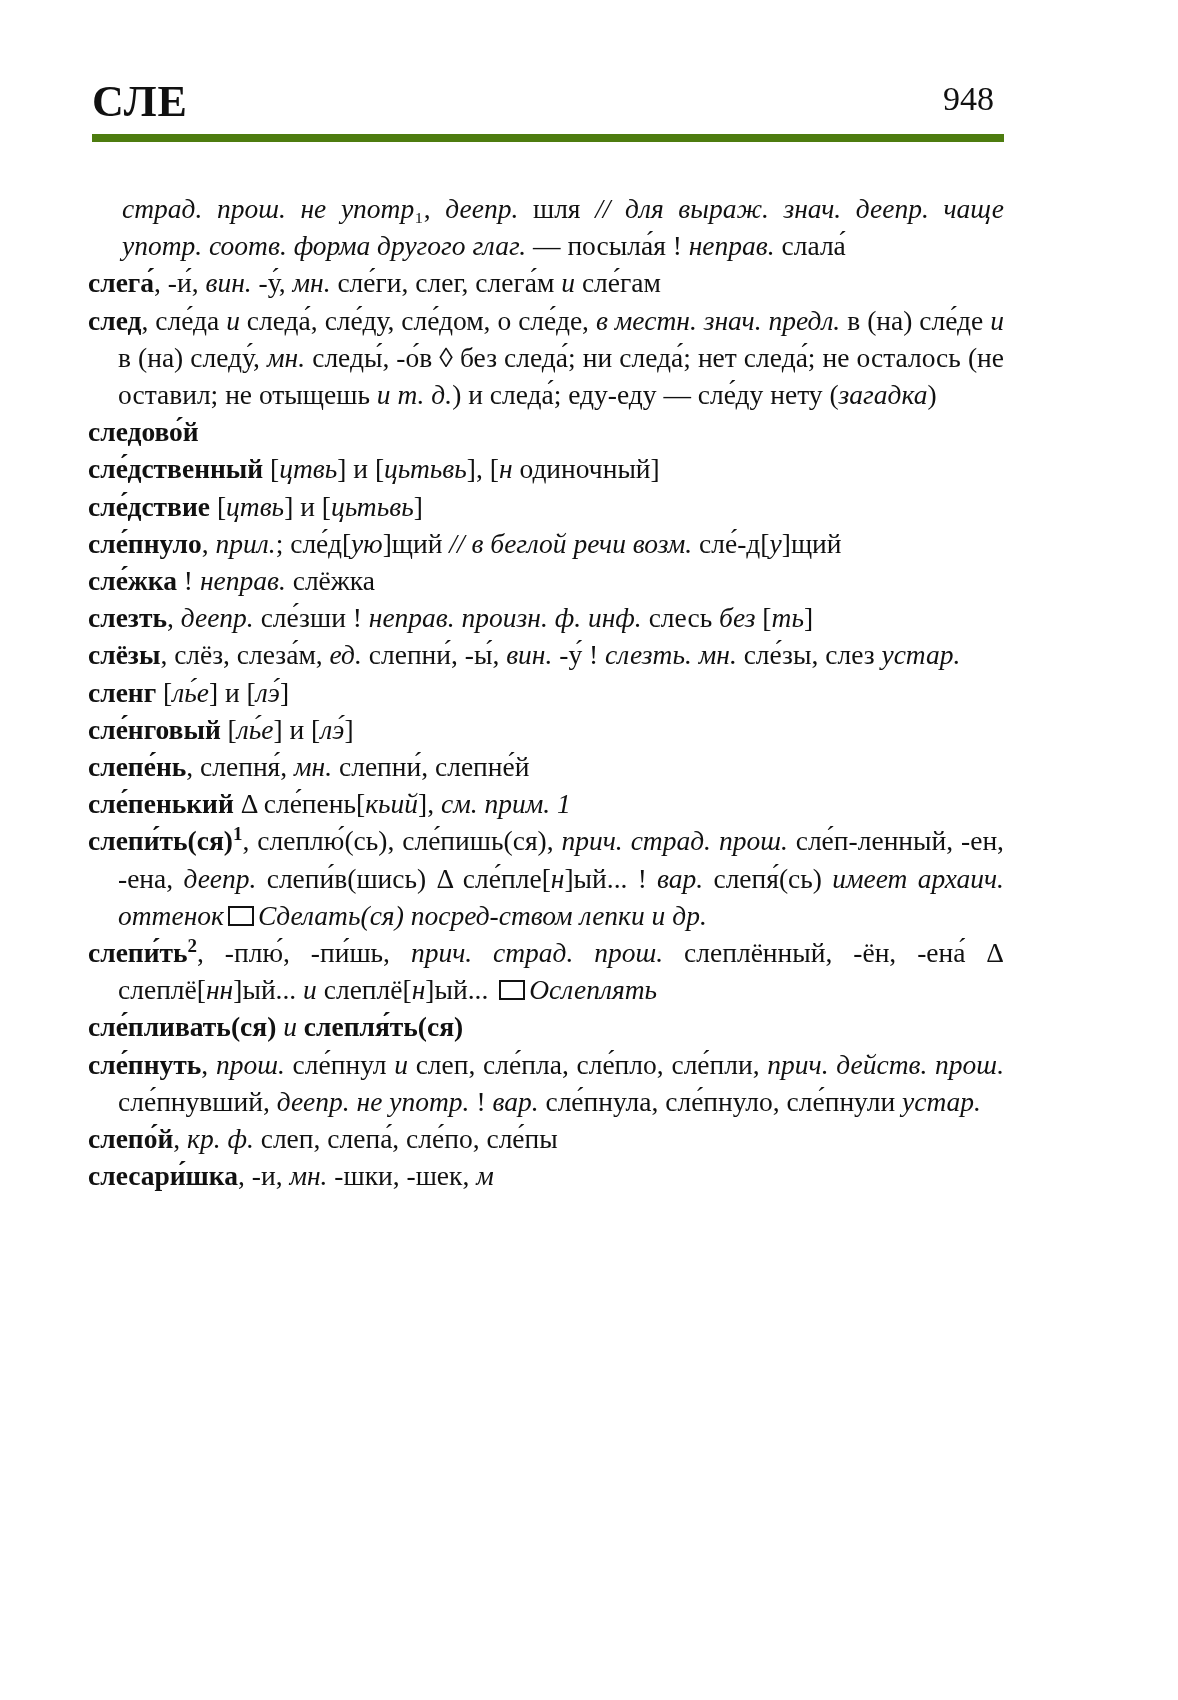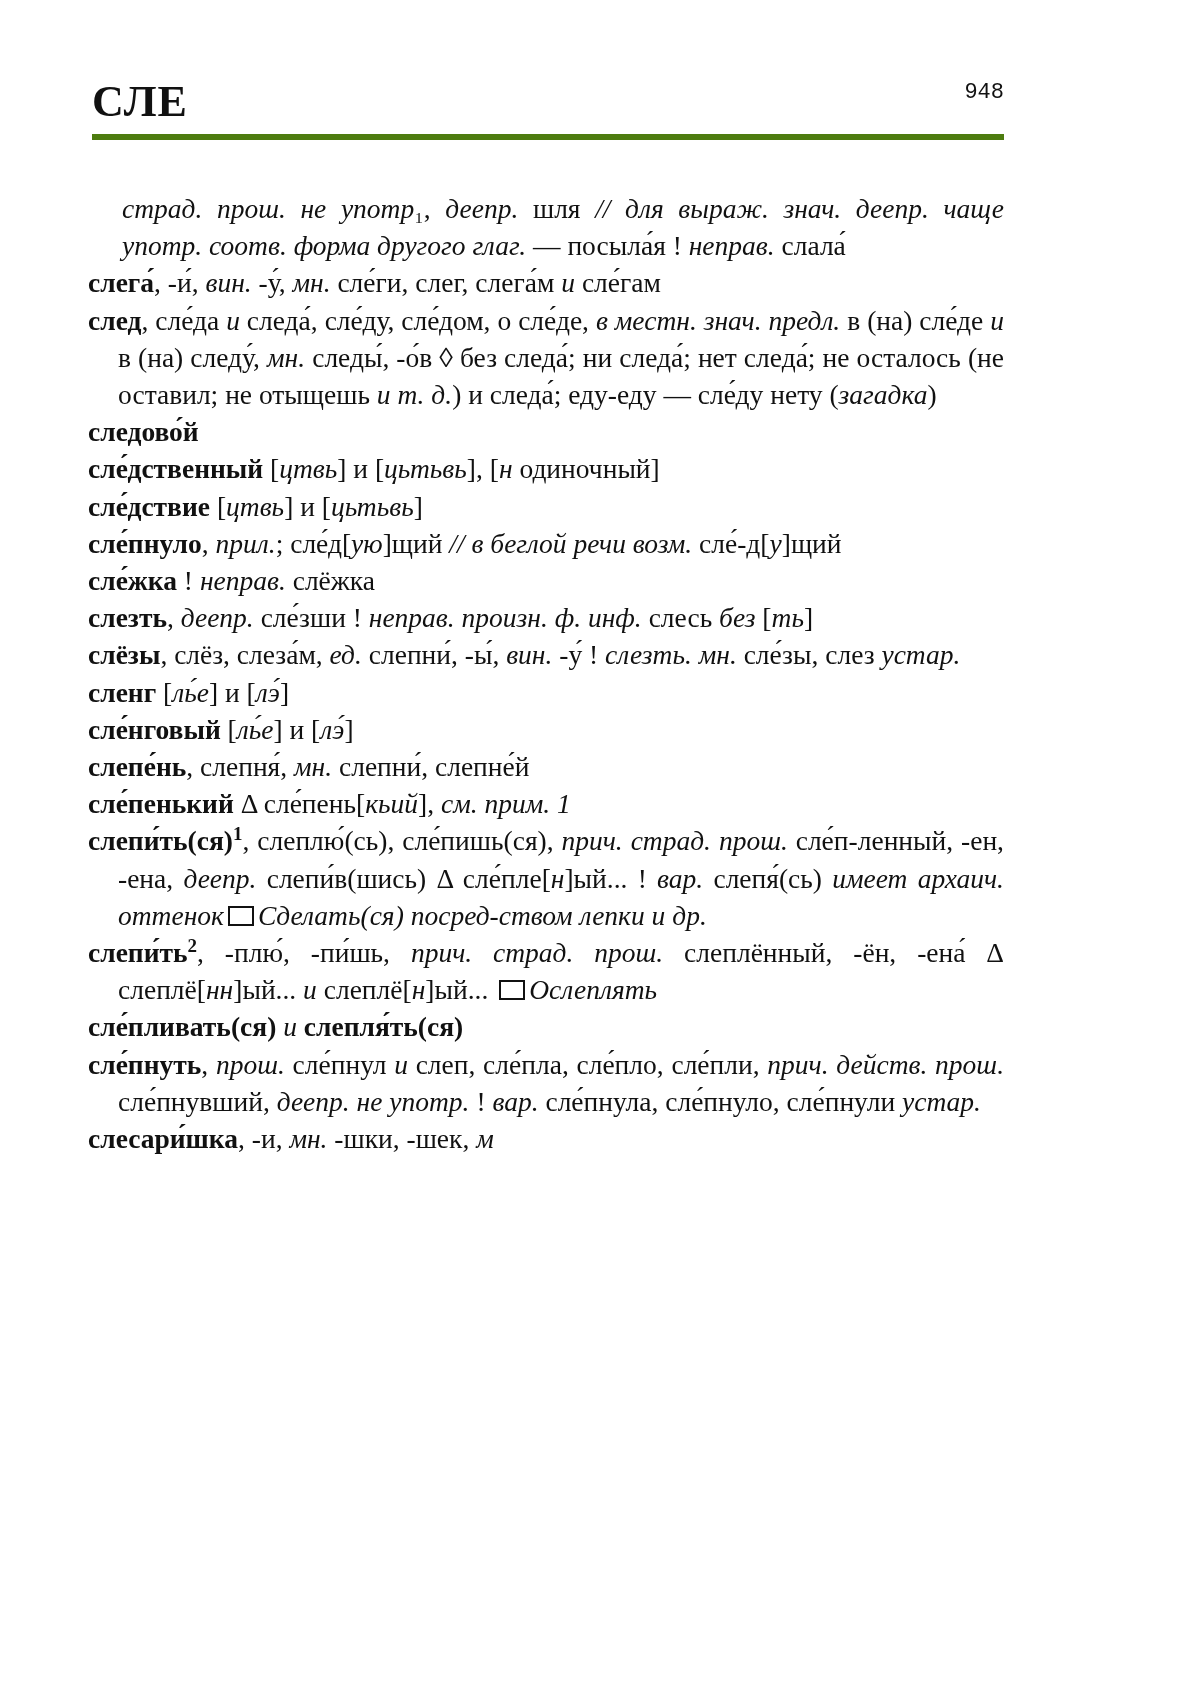--- a/index.html
+++ b/index.html
@@ -3,32 +3,31 @@
 <meta charset="utf-8">
 <style>
   html, body { margin: 0; padding: 0; background: #ffffff; }
   body {
     width: 1178px; height: 1700px; position: relative; overflow: hidden;
     font-family: "Liberation Serif", "DejaVu Serif", serif;
     color: #111111;
   }
   .header {
     position: absolute; left: 92px; top: 74px; width: 912px; height: 60px;
-    border-bottom: 6px solid #4d7c0f;
+    border-bottom: 8px solid #4d7c0f;
     text-align: right;
   }
   .running-head {
     position: absolute; left: 0; top: 2px;
     font-size: 44px; font-weight: bold; letter-spacing: 1px;
     font-family: "Liberation Serif", serif;
   }
   .page-number {
-    position: absolute; right: 0; top: 6px;
-    font-size: 22px;
-    font-family: Liberation Mono, monospace;
+    position: absolute; right: 10px; top: 6px;
+    font-size: 34px;
   }
   .body {
     position: absolute; left: 88px; top: 176px; width: 916px;
     font-size: 27.5px; line-height: 37.2px; margin-top: 14px;
   }
   .entry {
     padding-left: 30px; text-indent: -30px;
     text-align: justify;
   }
   .entry.cont { padding-left: 34px; text-indent: 0; }
@@ -60,14 +59,15 @@
     <div class="entry"><span class="hw">слезть</span><span>, </span><span class="it">деепр.</span><span> сле́зши ! </span><span class="it">неправ. произн. ф. инф.</span><span> слесь </span><span class="it">без</span><span> [</span><span class="it">ть</span><span>]</span></div>
     <div class="entry"><span class="hw">слёзы</span><span>, слёз, слеза́м, </span><span class="it">ед.</span><span> слепни́, -ы́, </span><span class="it">вин.</span><span> -у́ ! </span><span class="it">слезть. мн.</span><span> сле́зы, слез </span><span class="it">устар.</span></div>
     <div class="entry"><span class="hw">сленг</span><span> [</span><span class="it">ль́е</span><span>] и [</span><span class="it">лэ́</span><span>]</span></div>
     <div class="entry"><span class="hw">сле́нговый</span><span> [</span><span class="it">ль́е</span><span>] и [</span><span class="it">лэ́</span><span>]</span></div>
     <div class="entry"><span class="hw">слепе́нь</span><span>, слепня́, </span><span class="it">мн.</span><span> слепни́, слепне́й</span></div>
     <div class="entry"><span class="hw">сле́пенький</span><span> Δ сле́пень[</span><span class="it">кьий</span><span>], </span><span class="it">см. прим. 1</span></div>
     <div class="entry"><span class="hw">слепи́ть(ся)</span><sup class="hn">1</sup><span>, слеплю́(сь), сле́пишь(ся), </span><span class="it">прич. страд. прош.</span><span> сле́п-ленный, -ен, -ена, </span><span class="it">деепр.</span><span> слепи́в(шись) Δ сле́пле[</span><span class="it">н</span><span>]ый... ! </span><span class="it">вар.</span><span> слепя́(сь) </span><span class="it">имеет архаич. оттенок</span><span class="box"></span><span class="it">Сделать(ся) посред-ством лепки и др.</span></div>
     <div class="entry"><span class="hw">слепи́ть</span><sup class="hn">2</sup><span>, -плю́, -пи́шь, </span><span class="it">прич. страд. прош.</span><span> слеплённый, -ён, -ена́ Δ слеплё[</span><span class="it">нн</span><span>]ый... </span><span class="it">и</span><span> слеплё[</span><span class="it">н</span><span>]ый... </span><span class="box"></span><span class="it">Ослеплять</span></div>
     <div class="entry"><span class="hw">сле́пливать(ся)</span><span> </span><span class="it">и</span><span> </span><span class="hw">слепля́ть(ся)</span></div>
     <div class="entry"><span class="hw">сле́пнуть</span><span>, </span><span class="it">прош.</span><span> сле́пнул </span><span class="it">и</span><span> слеп, сле́пла, сле́пло, сле́пли, </span><span class="it">прич. действ. прош.</span><span> сле́пнувший, </span><span class="it">деепр. не употр.</span><span> ! </span><span class="it">вар.</span><span> сле́пнула, сле́пнуло, сле́пнули </span><span class="it">устар.</span></div>
+    <div class="entry"><span class="hw">слепо́й</span><span>, </span><span class="it">кр. ф.</span><span> слеп, слепа́, сле́по, сле́пы</span></div>
     <div class="entry"><span class="hw">слесари́шка</span><span>, -и, </span><span class="it">мн.</span><span> -шки, -шек, </span><span class="it">м</span></div>
   </div>
 
 </body></html>

